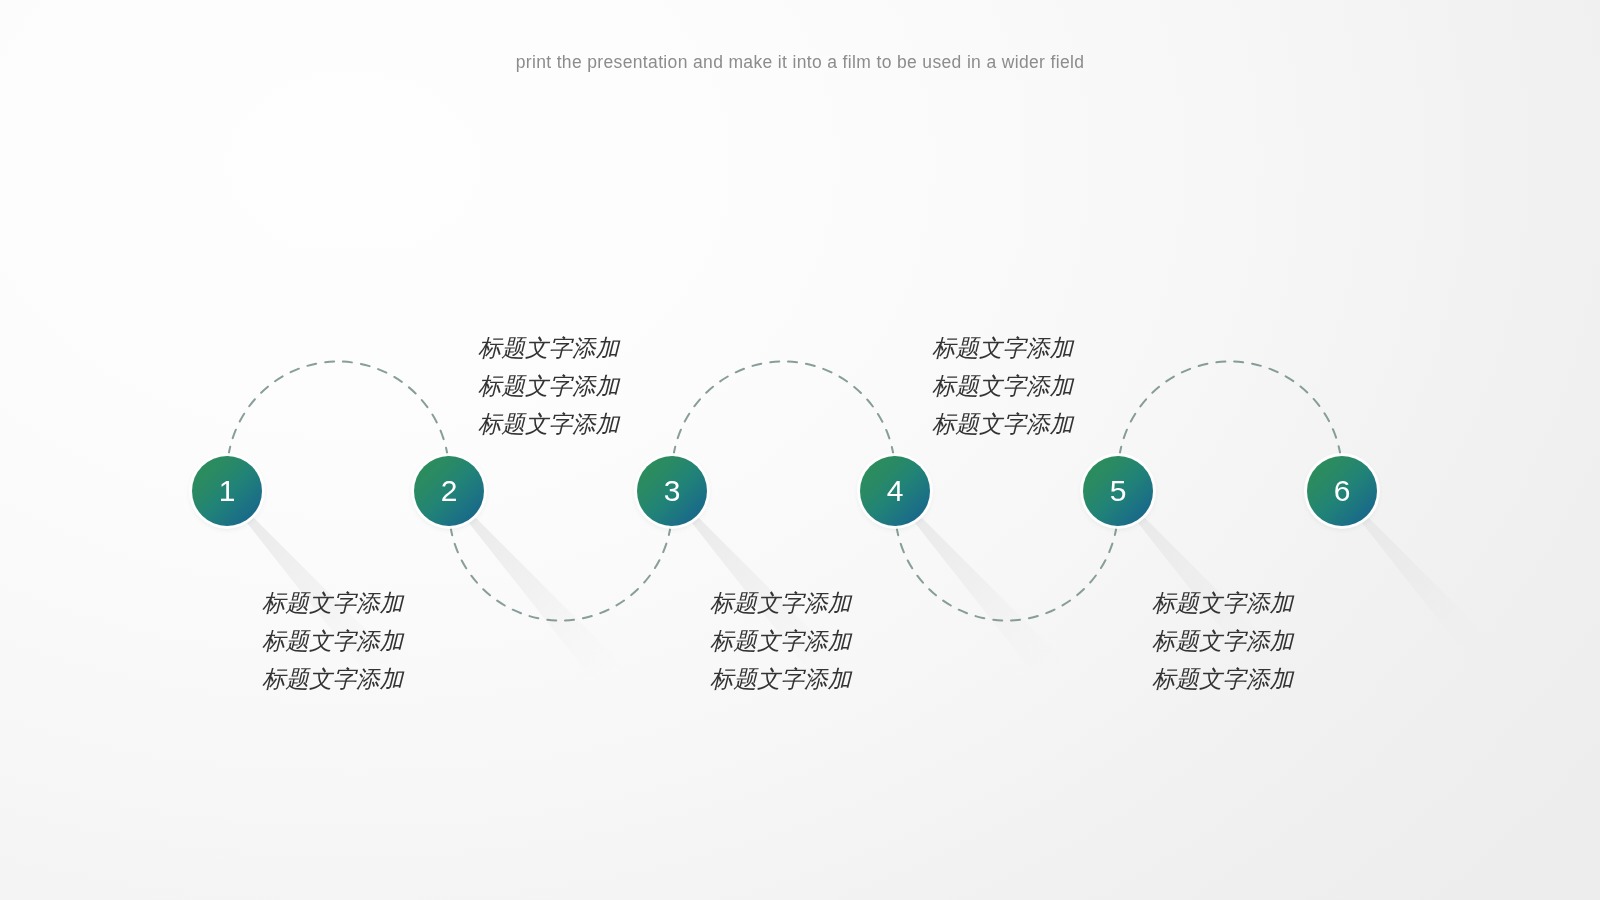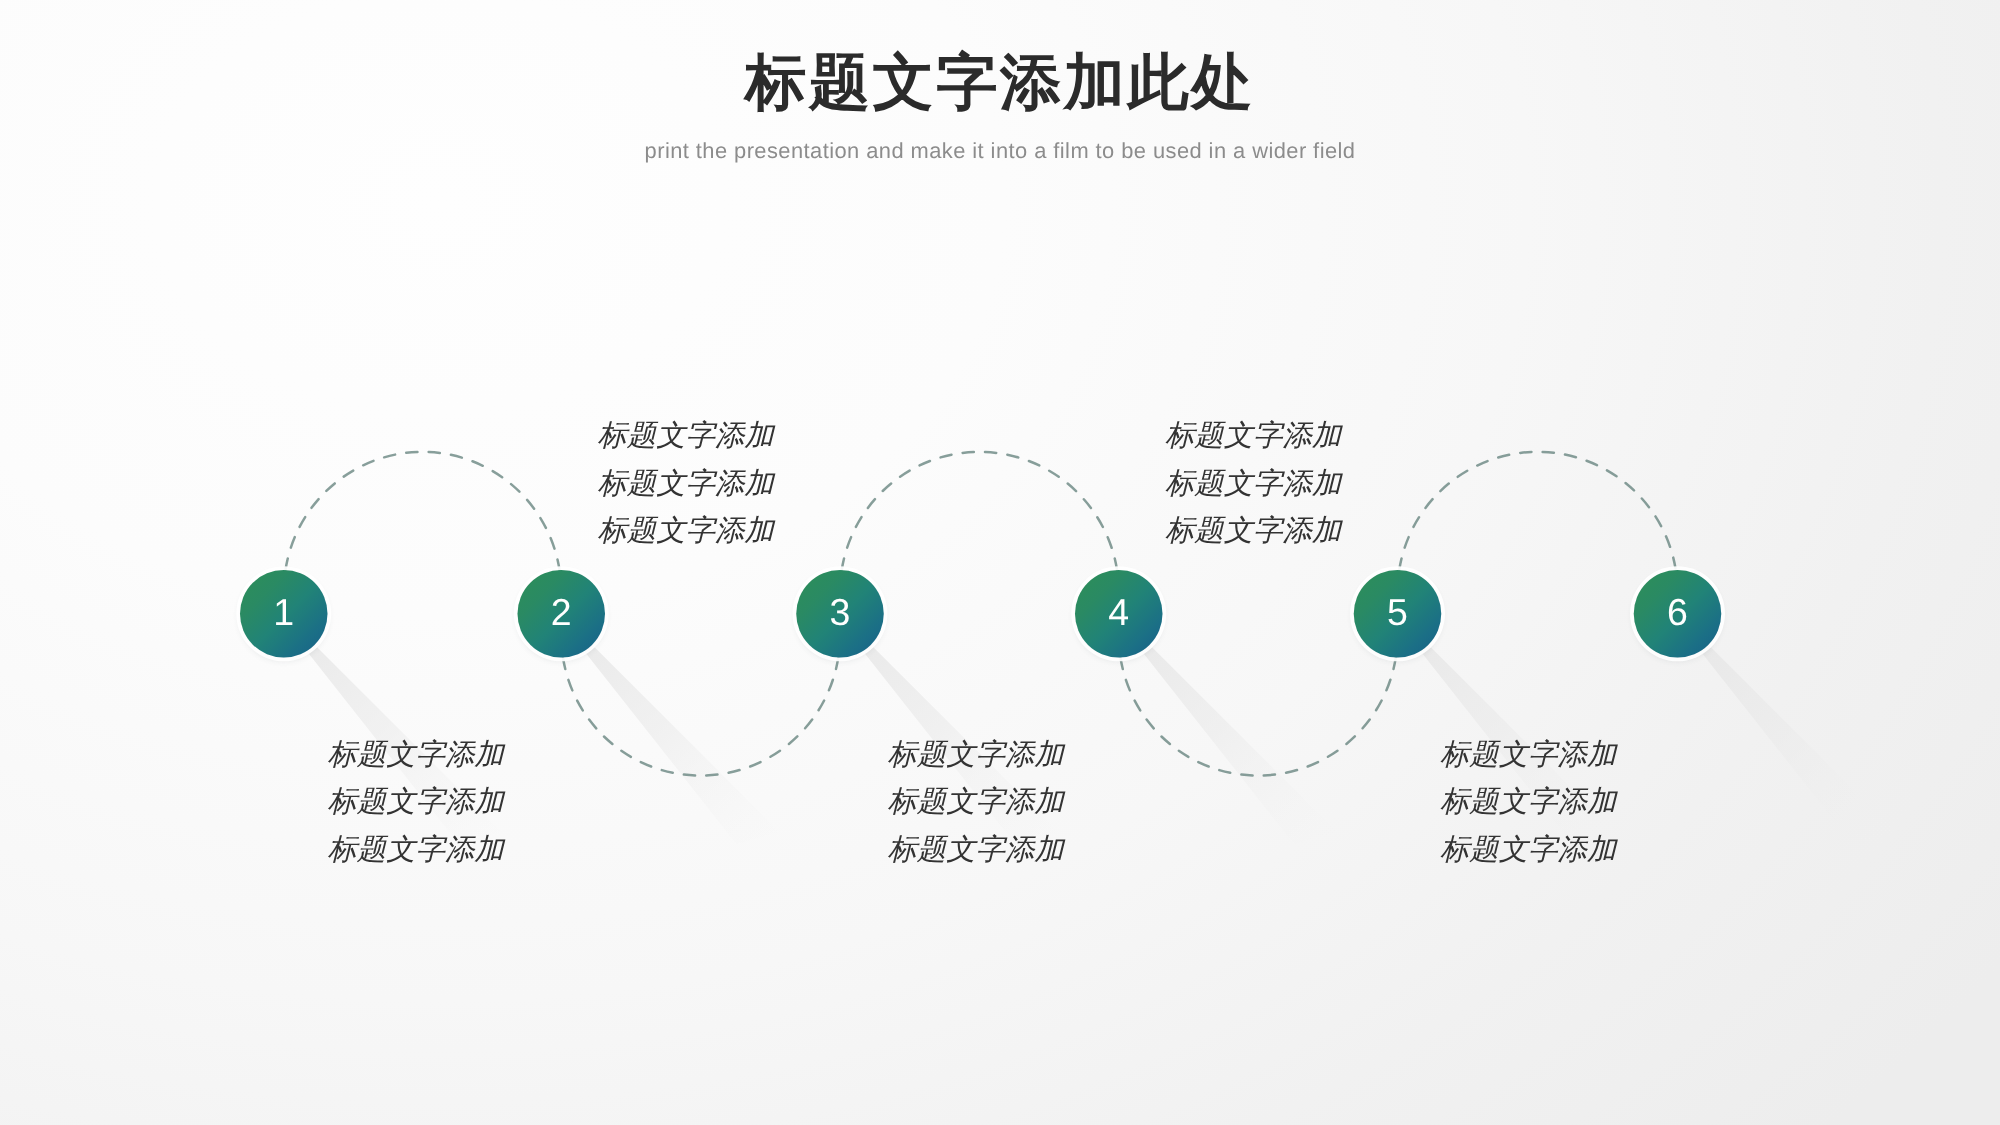--- a/index.html
+++ b/index.html
@@ -121,21 +121,20 @@
     font-family: "Liberation Sans", "DejaVu Sans", sans-serif;
     font-style: italic;
   }
 </style>
 </head>
 <body>
 
 <div class="slide">
 
   <div class="header">
-    <h1 class="slide-title">标题文字添加此处</h1>
     <p class="slide-subtitle">print the presentation and make it into a film to be used in a wider field</p>
   </div>
 
   <div class="diagram">
 
     <svg class="shadow-layer" width="1600" height="900" viewBox="0 0 1600 900">
       <defs>
         <linearGradient id="shadowFade" x1="0" y1="0" x2="1" y2="1">
           <stop offset="0%" stop-color="#e2e2e2" stop-opacity="0.95"></stop>
           <stop offset="55%" stop-color="#e9e9e9" stop-opacity="0.55"></stop>

